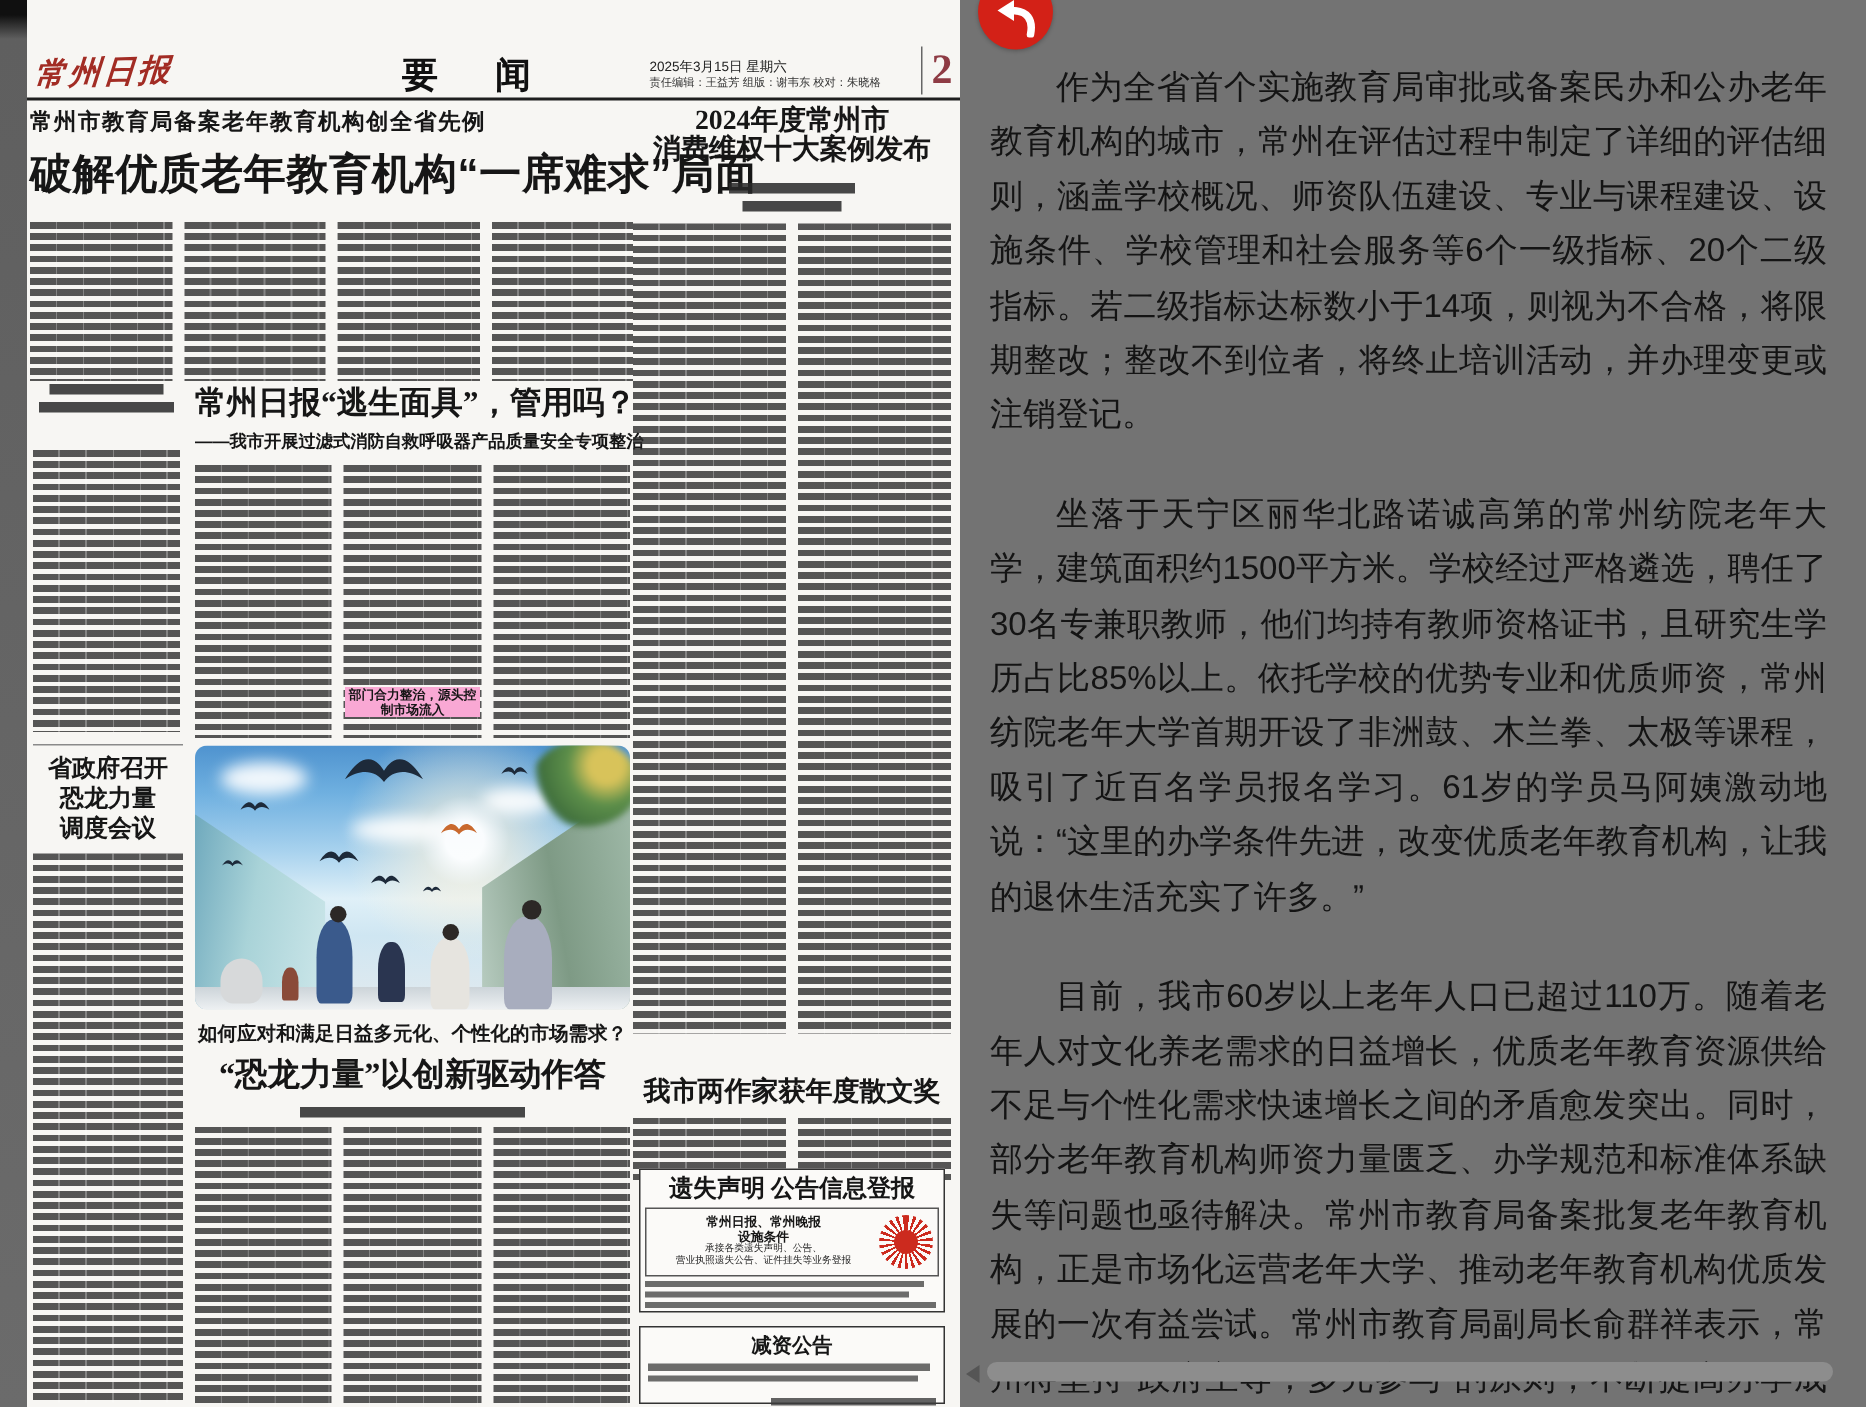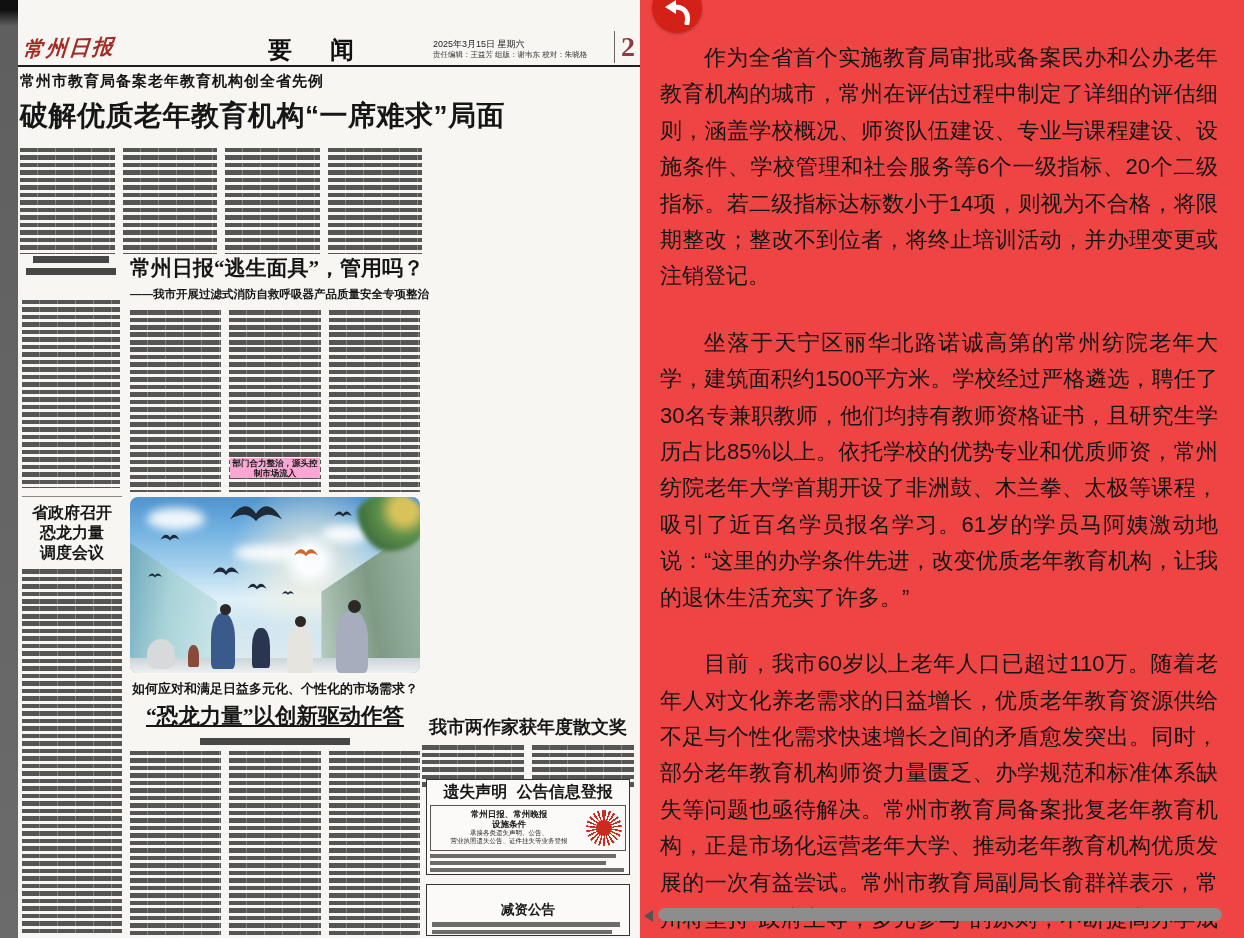--- a/index.html
+++ b/index.html
@@ -76,61 +76,61 @@
      filter:blur(2px);}
   .floor{position:absolute;left:0;bottom:0;width:100%;height:15px;
      background:linear-gradient(180deg,#ccd4d9,#edf0f2);}
   .bird{position:absolute;}
   .bird path{fill:#1d2a3a;}
   .bird.orange path{fill:#c9692e;}
   .person{position:absolute;border-radius:45% 45% 12% 12%;}
   .head{position:absolute;border-radius:50%;background:#2c2826;}
   .dino .question{margin-top:7px;font-size:13px;font-weight:bold;text-align:center;white-space:nowrap;}
   .dino .headline{margin-top:3px;font-family:"Liberation Serif",serif;font-weight:bold;
-        font-size:21.5px;text-align:center;white-space:nowrap;text-decoration:underline;}
+        font-size:21.5px;text-align:center;white-space:nowrap;}
   .dino .byline{width:150px;margin:8px auto 0 auto;}
   .dino .cols{margin-top:6px;height:190px;}
 
   
   .consumer{position:absolute;left:404px;top:72px;width:212px;}
   .consumer .h{font-family:"Liberation Serif",serif;font-weight:bold;font-size:18.5px;
         line-height:19px;text-align:center;white-space:nowrap;}
   .consumer .byline{width:120px;margin:12px auto 0 auto;}
   .consumer .cols{margin-top:8px;height:540px;}
 
   
   .essay{position:absolute;left:404px;top:704px;width:212px;margin-top:11px;}
   .essay .h{font-family:"Liberation Serif",serif;font-weight:bold;font-size:18px;
         text-align:center;white-space:nowrap;}
   .essay .cols{margin-top:6px;height:44px;}
 
   
   .ad1{position:absolute;left:408px;top:779px;width:204px;height:96px;
        border:1.5px solid #333;background:#fbfaf8;padding:2px 3px;box-sizing:border-box;}
-  .ad1 .t{font-family:Liberation Mono, monospace;font-weight:bold;font-size:16px;text-align:center;}
+  .ad1 .t{font-family:Liberation Serif, serif;font-weight:bold;font-size:16px;text-align:center;}
   .ad1 .inner{position:relative;border:1px solid #555;margin-top:2px;height:46px;
        padding:3px 44px 0 6px;box-sizing:border-box;text-align:center;}
   .ad1 .l1{font-size:8.5px;font-weight:bold;line-height:10px;}
   .ad1 .l2{font-size:8.5px;font-weight:bold;line-height:10px;}
   .ad1 .l3,.ad1 .l4{font-size:6.5px;line-height:8px;color:#222;}
   .seal{position:absolute;right:3px;top:4px;width:36px;height:36px;border-radius:50%;
        background:repeating-conic-gradient(#cc2a1e 0 7deg,transparent 7deg 16deg);}
   .seal::after{content:"";position:absolute;left:10px;top:10px;width:16px;height:16px;
        border-radius:50%;background:#cc2a1e;}
   .ad1 .contact{margin-top:3px;}
   .ad1 .contact .gb{height:4px;background:rgba(60,60,60,.75);margin-bottom:3px;}
   .ad2{position:absolute;left:408px;top:884px;width:204px;height:52px;
-       border:1.5px solid #333;background:#fbfaf8;padding:16px 5px;box-sizing:border-box;}
+       border:1.5px solid #333;background:#fbfaf8;padding:3px 5px;box-sizing:border-box;}
   .ad2 .t{font-family:"Liberation Serif",serif;font-weight:bold;font-size:13.5px;text-align:center;}
   .ad2 .gb{height:4.5px;background:rgba(60,60,60,.75);margin-top:3px;}
   .ad2 .sig{margin-top:3px;text-align:right;}
   .ad2 .sigbar{display:inline-block;width:110px;height:5px;background:rgba(60,60,60,.8);}
 
   
-  .reader{position:absolute;left:640px;top:0;width:604px;height:938px;background:#ef4444;}
+  .reader{position:absolute;left:640px;top:0;width:604px;height:938px;background:#737373;}
   .back-btn{position:absolute;left:12px;top:-17px;width:50px;height:50px;border-radius:50%;
       background:#d32117;box-shadow:0 1px 3px rgba(0,0,0,.25);}
   .back-btn svg{position:absolute;left:10px;top:16px;}
   .reader-text{position:absolute;left:20px;top:40px;width:558px;color:#141414;
       font-size:22px;line-height:36.4px;text-align:justify;}
   .reader-text p{margin:0 0 30px 0;text-indent:2em;}
   .hscroll-arrow{position:absolute;left:4px;top:910px;width:0;height:0;
       border-top:6px solid transparent;border-bottom:6px solid transparent;
       border-right:9px solid #555;}
   .hscroll-thumb{position:absolute;left:18px;top:908px;width:564px;height:13px;
@@ -238,20 +238,32 @@
       <div class="question">如何应对和满足日益多元化、个性化的市场需求？</div>
       <div class="headline">“恐龙力量”以创新驱动作答</div>
       <div class="byline bar"></div>
       <div class="cols">
         <div class="greek"></div>
           <div class="greek"></div>
           <div class="greek"></div>
       </div>
     </div>
 
+    <div class="consumer">
+      <div class="h">2024年度常州市</div>
+      <div class="h">消费维权十大案例发布</div>
+      <div class="byline">
+        <div class="bar" style="width:70%"></div>
+          <div class="bar" style="width:55%"></div>
+      </div>
+      <div class="cols">
+        <div class="greek"></div>
+          <div class="greek"></div>
+      </div>
+    </div>
 
     <div class="essay">
       <div class="h">我市两作家获年度散文奖</div>
       <div class="cols">
         <div class="greek"></div>
           <div class="greek"></div>
       </div>
     </div>
 
     <div class="ad1">

